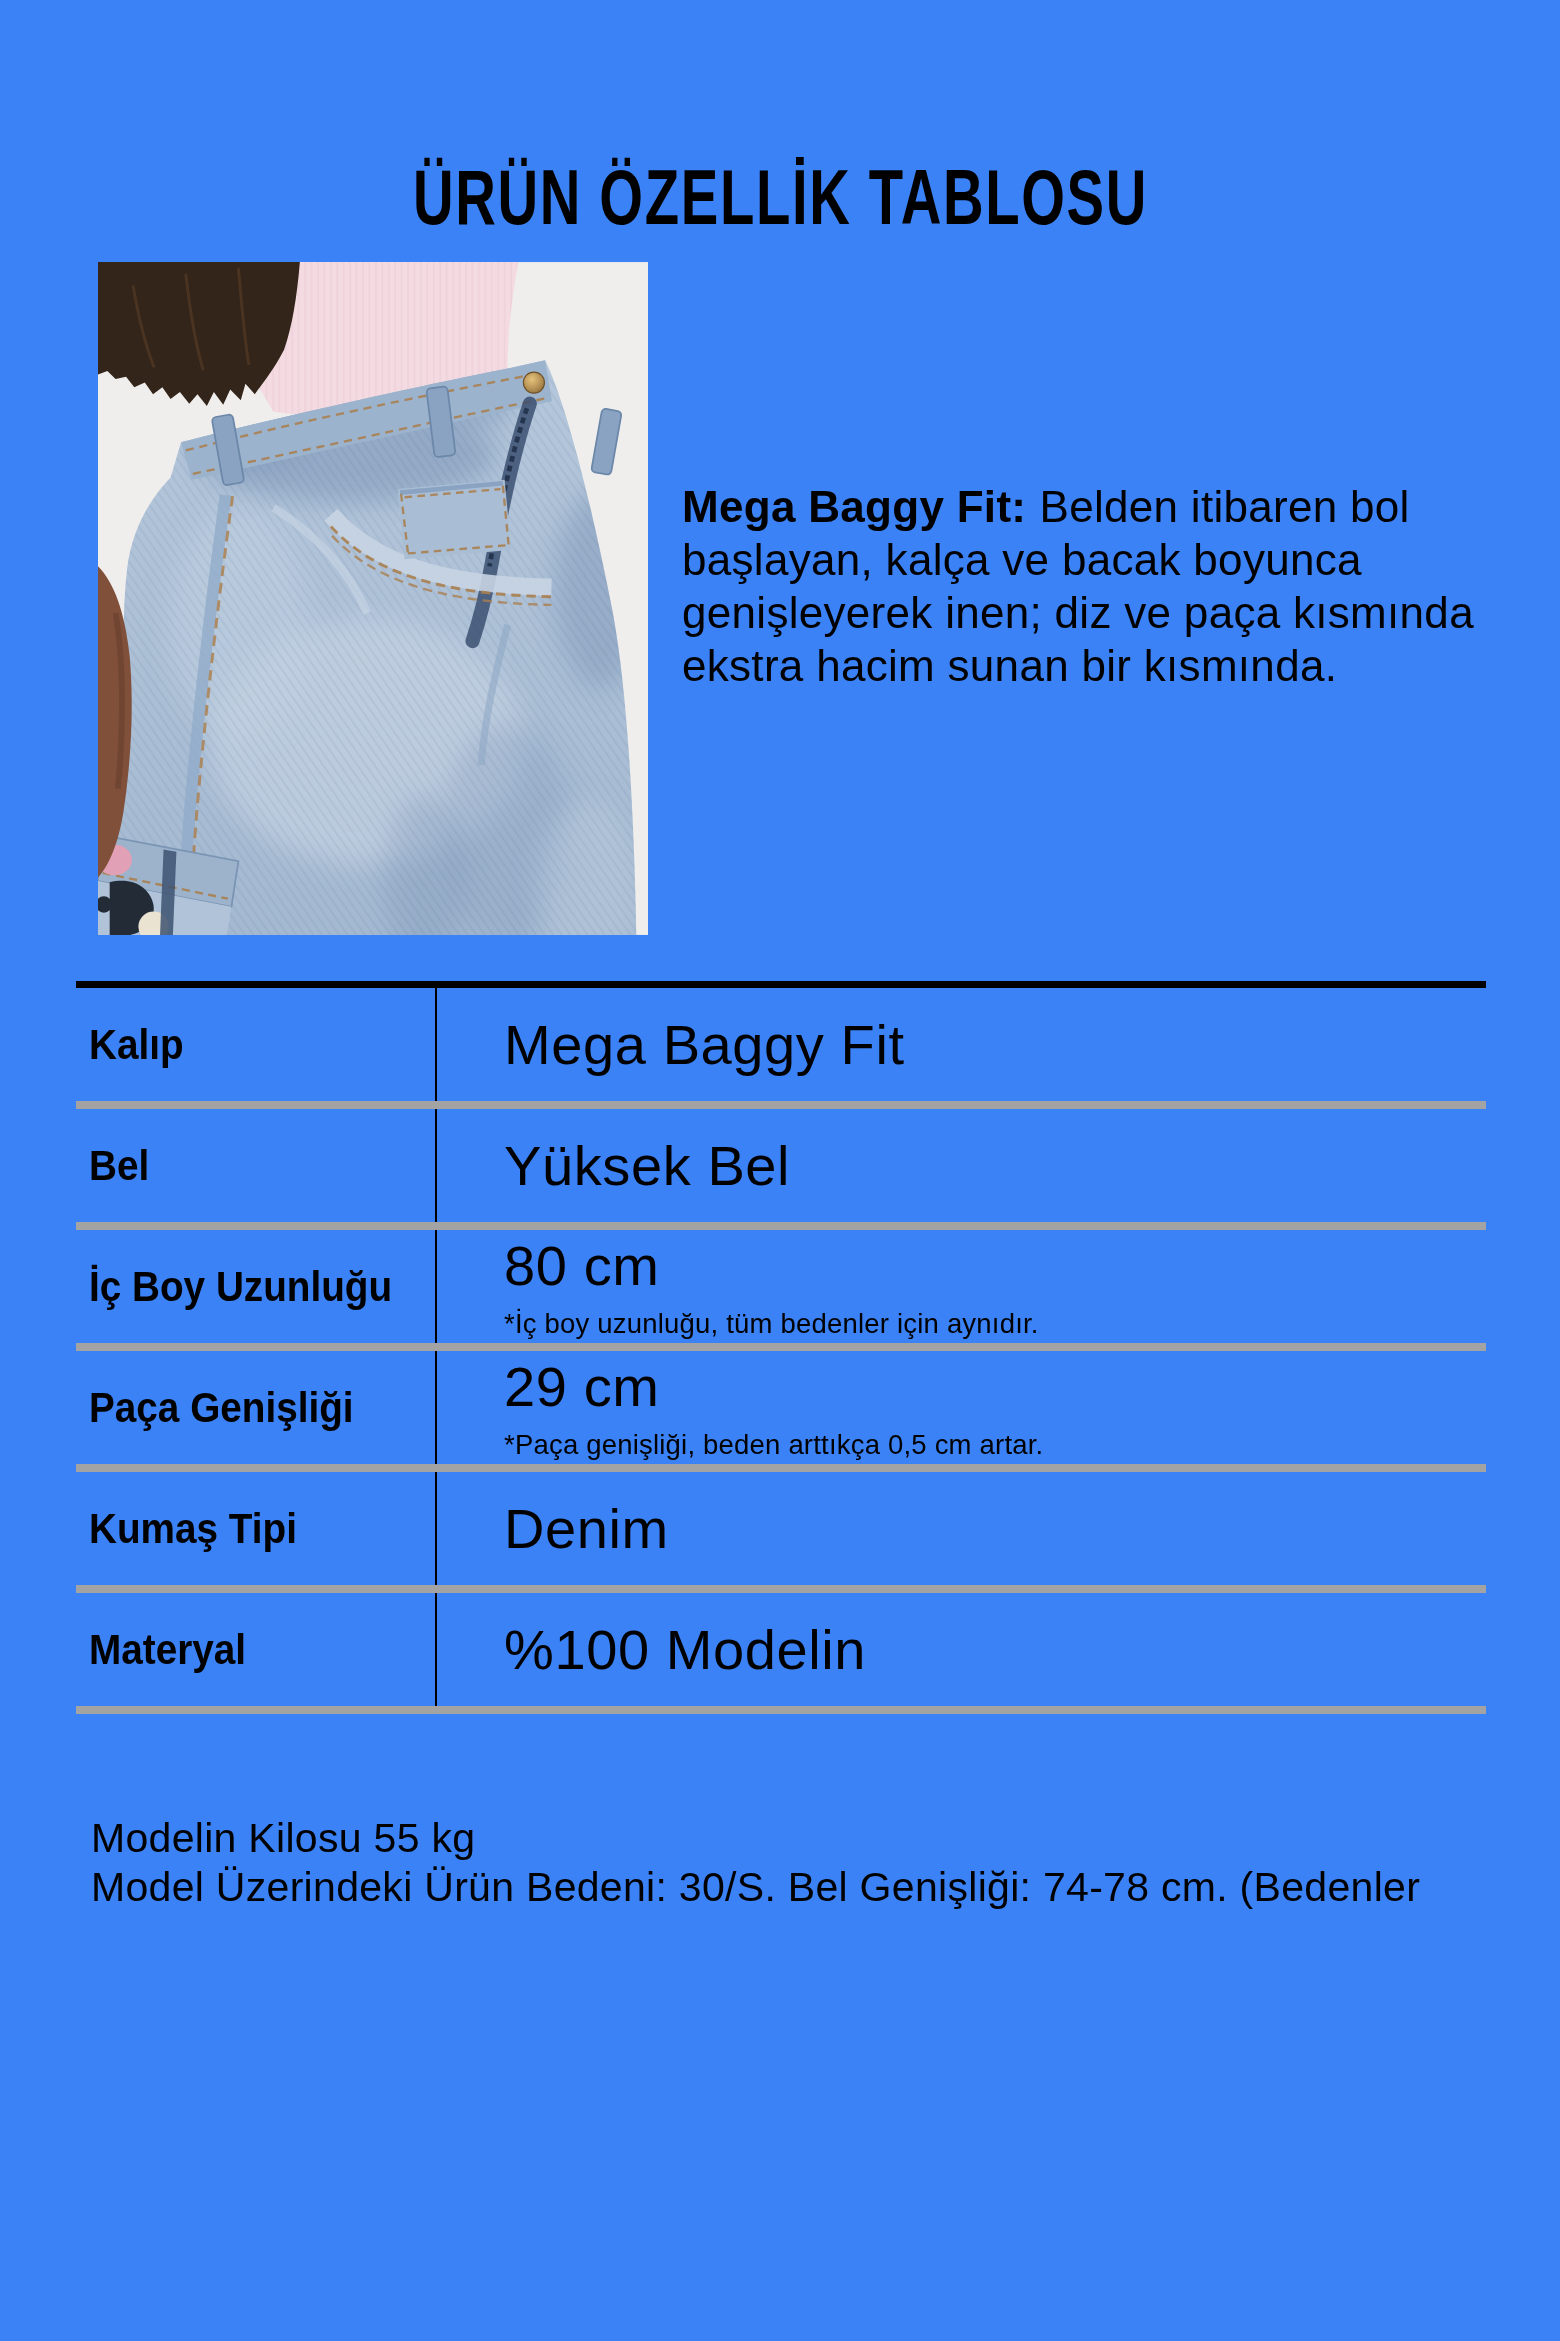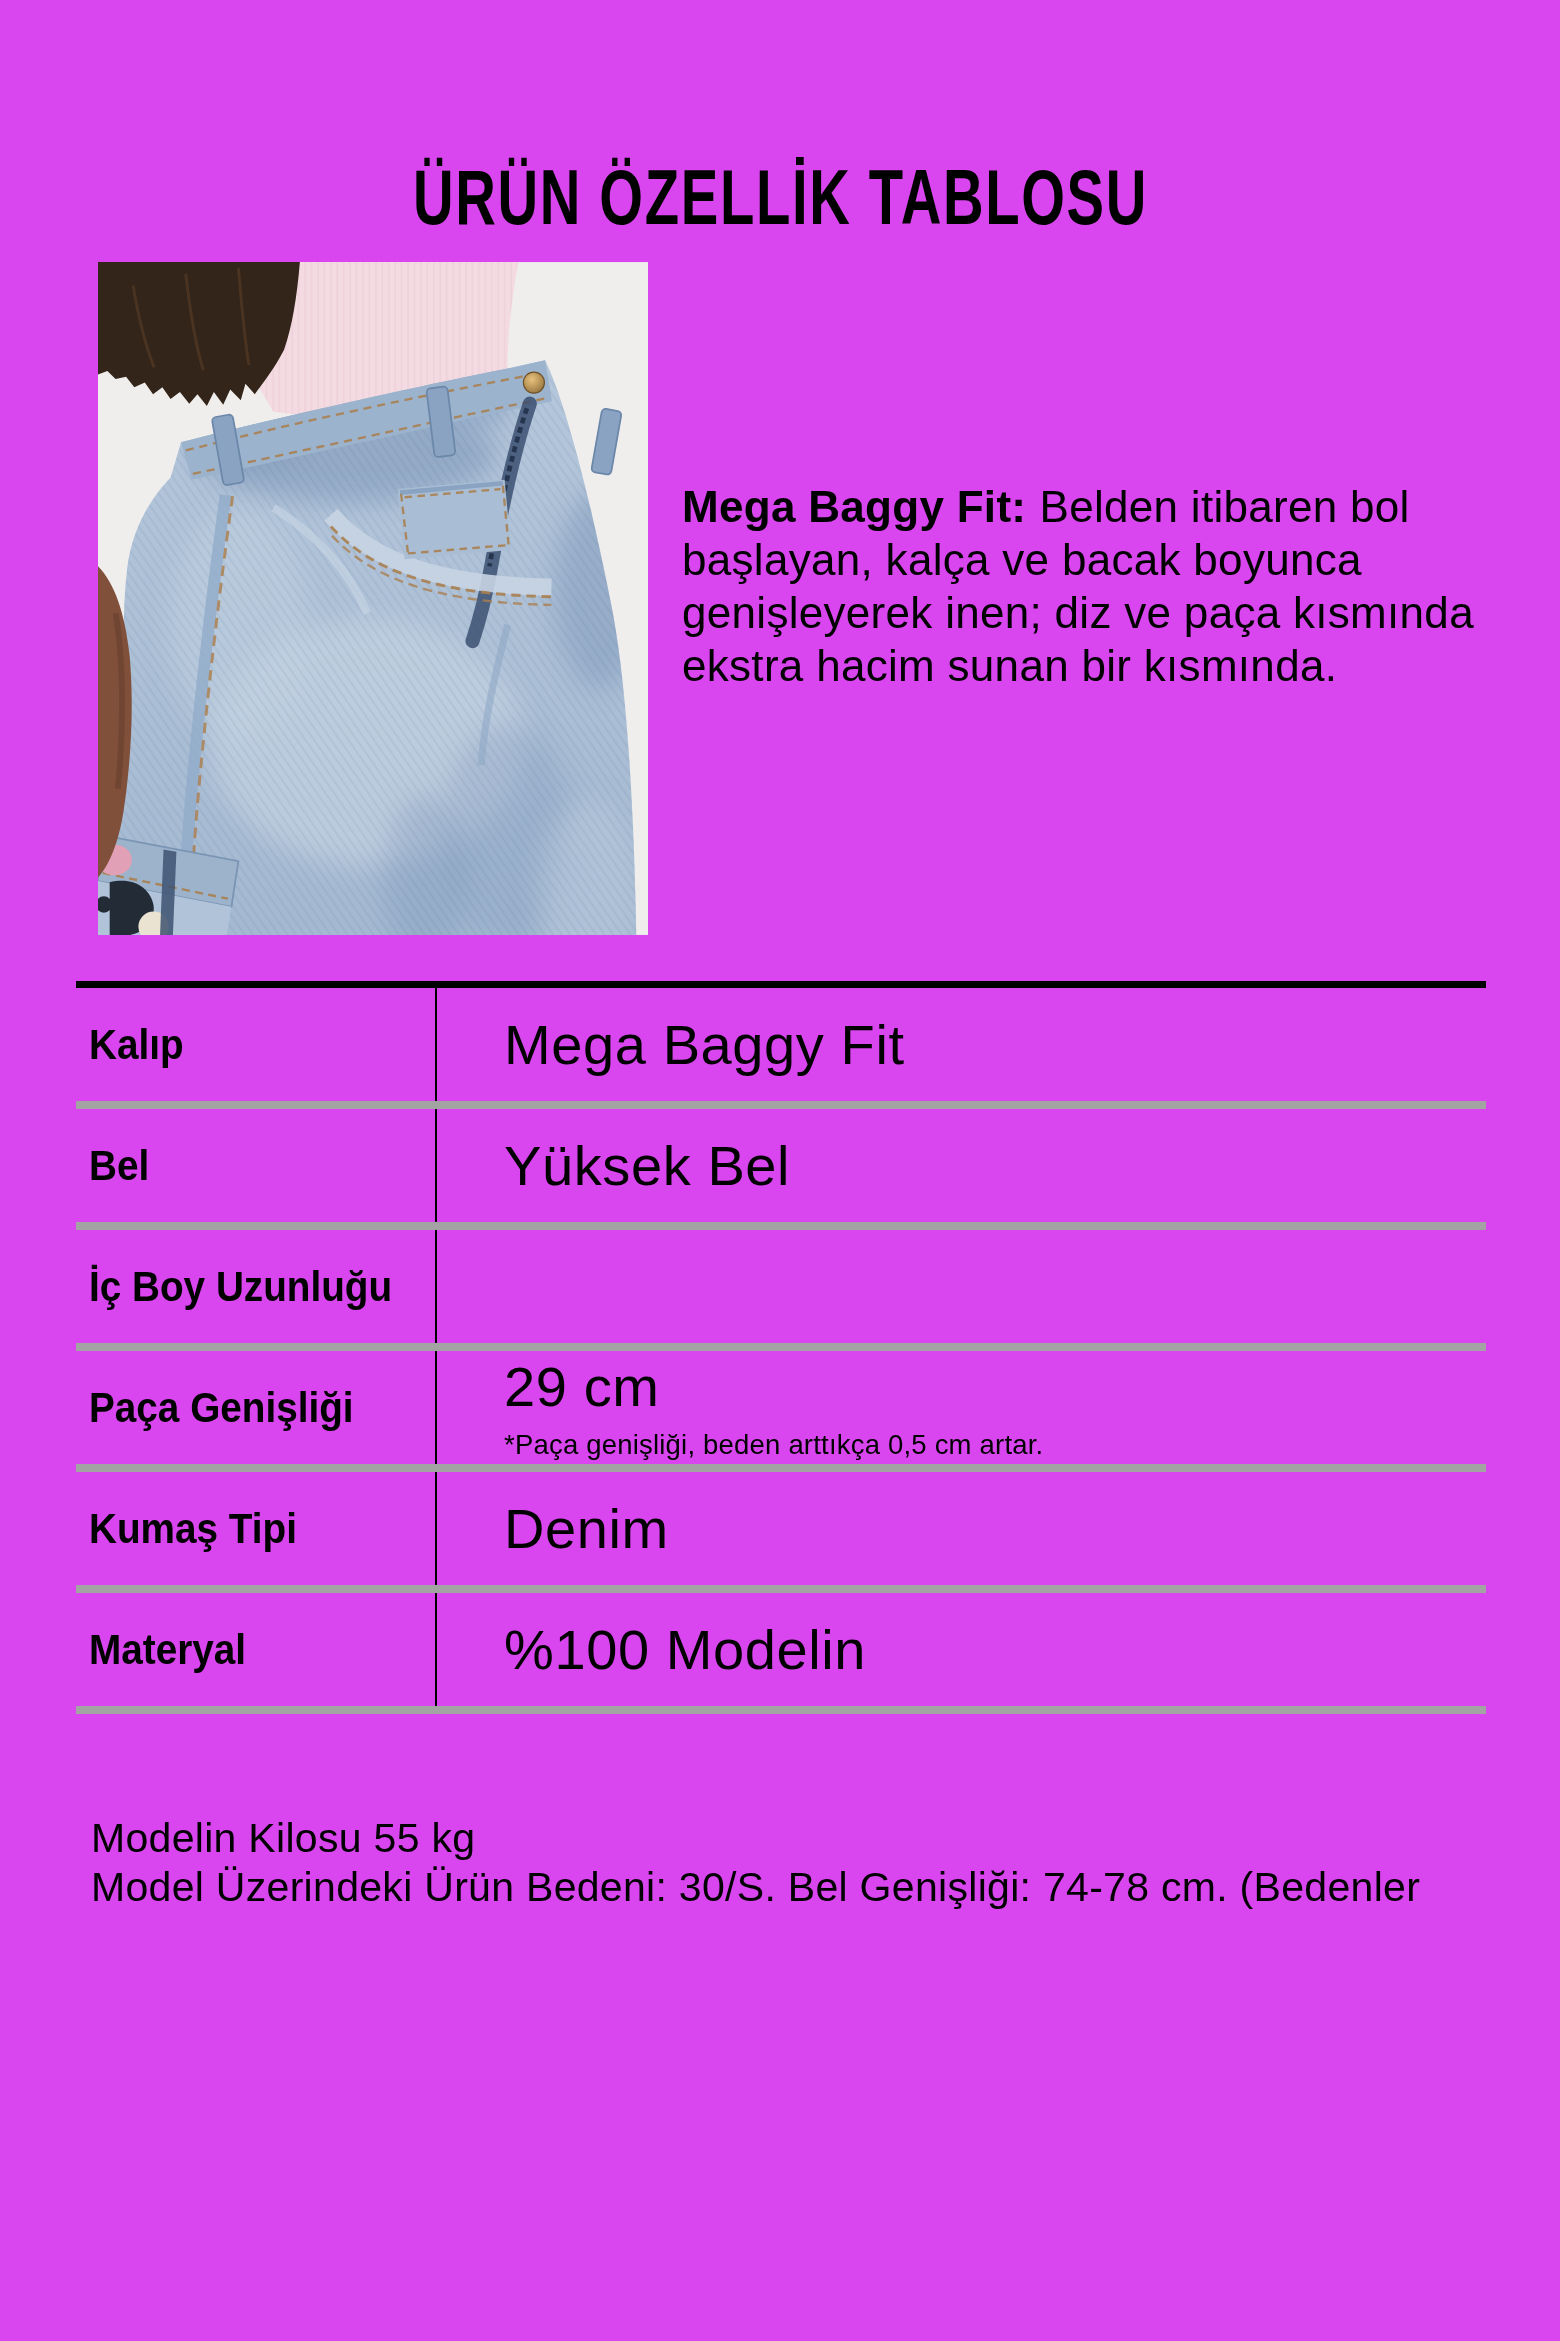--- a/index.html
+++ b/index.html
@@ -1,17 +1,17 @@
 <!DOCTYPE html>
 <html style="font-size:9.4px"><head>
 <meta charset="utf-8">
 <style>
   html,body{margin:0;padding:0;background:#ffffff;}
   body{font-family:"Liberation Sans",sans-serif;color:#000;}
-  .page{position:relative;width:1561px;height:2342px;background:#d946ef;overflow:hidden;}
+  .page{position:relative;width:1561px;height:2342px;background:#3b82f6;overflow:hidden;}
 
   
   .title{position:absolute;top:153px;left:0;width:100%;text-align:center;
          font-size:77px;font-weight:bold;letter-spacing:2.3px;white-space:nowrap;}
   .title-inner{display:inline-block;transform:scaleX(0.73);}
 
   
   .photo{position:absolute;left:98px;top:262px;width:550px;height:673px;}
   .photo svg{display:block;width:100%;height:100%;}
 
@@ -176,20 +176,24 @@
       <div class="cell value-cell">
         <span class="spec-value">Yüksek Bel</span>
 
       </div>
     </div>
 
     <div class="spec-row">
       <div class="cell label-cell">
         <span class="spec-label">İç Boy Uzunluğu</span>
       </div>
+      <div class="cell value-cell">
+        <span class="spec-value">80 cm</span>
+        <span class="spec-note">*İç boy uzunluğu, tüm bedenler için aynıdır.</span>
+      </div>
     </div>
 
     <div class="spec-row">
       <div class="cell label-cell">
         <span class="spec-label">Paça Genişliği</span>
       </div>
       <div class="cell value-cell">
         <span class="spec-value">29 cm</span>
         <span class="spec-note">*Paça genişliği, beden arttıkça 0,5 cm artar.</span>
       </div>

